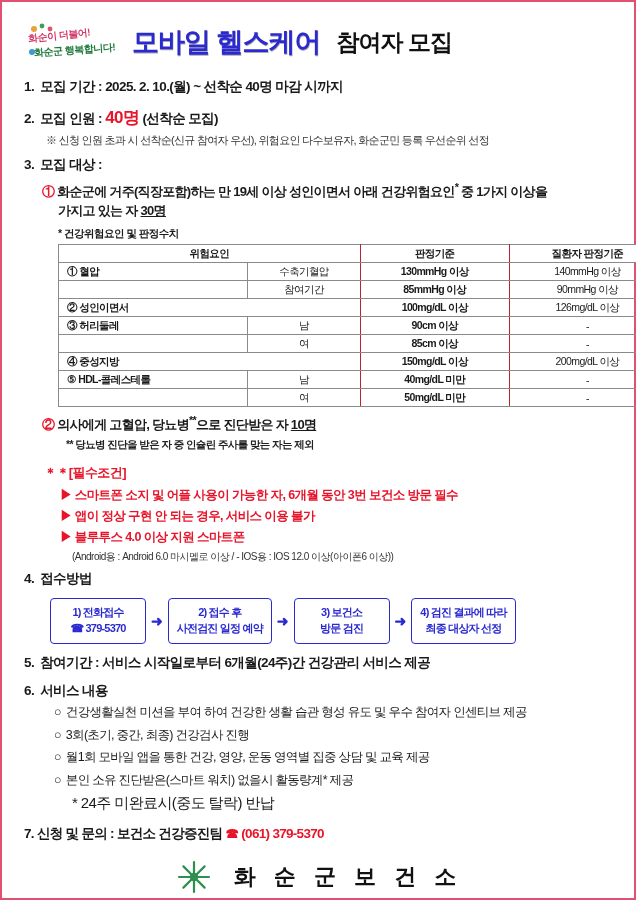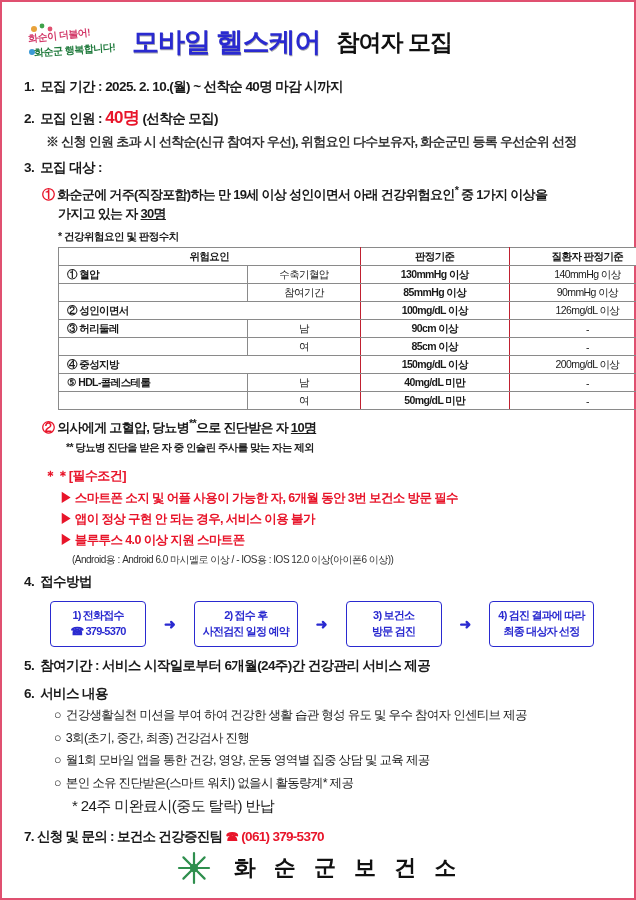--- a/index.html
+++ b/index.html
@@ -45,22 +45,22 @@
   }
   .title-sub {
     font-size:23px; font-weight:bold; color:#111;
     letter-spacing:-1px; margin-left:6px;
   }
   
   .item { margin:0 0 4px 0; font-size:13.5px; font-weight:bold; letter-spacing:-0.6px; }
   .item .num { margin-right:3px; }
   .big-red { color:#e8152a; font-size:17px; font-weight:bold; }
   .note {
-    font-size:13px; color:#333; letter-spacing:-0.7px;
-    margin:2px 0 0 22px; font-weight:bold;
+    font-size:11px; color:#333; letter-spacing:-0.7px;
+    margin:2px 0 0 22px; font-weight:normal;
   }
   .sub-item {
     font-size:13px; font-weight:bold; letter-spacing:-0.7px;
     margin:6px 0 2px 18px; line-height:1.45;
   }
   .circ { color:#e8152a; font-weight:bold; }
   .sub-item .ul { text-decoration:underline; }
   .small-cap {
     font-size:10.5px; margin:6px 0 3px 34px; letter-spacing:-0.5px; font-weight:bold;
   }
@@ -95,21 +95,21 @@
   .req-note {
     font-size:10px; color:#333; margin:2px 0 6px 48px; letter-spacing:-0.5px;
   }
   .star-note {
     font-size:10.5px; color:#222; margin:3px 0 6px 42px;
     letter-spacing:-0.6px; font-weight:bold;
   }
   
   .flow {
     display:flex; align-items:center; justify-content:flex-start;
-    margin:10px 0 10px 26px; gap:15px;
+    margin:10px 0 10px 26px; gap:2px;
   }
   .flow-box {
     border:1.4px solid #2a2ad0;
     color:#2a2ad0;
     border-radius:4px;
     font-size:11px; font-weight:bold;
     text-align:center;
     padding:6px 8px;
     line-height:1.45;
     letter-spacing:-0.8px;
@@ -125,21 +125,21 @@
   }
   .b-item .circle { margin-right:5px; }
   .b-sub { font-size:15px; margin:1px 0 4px 48px; letter-spacing:-0.6px; }
   
   .contact {
     font-size:13.5px; font-weight:bold; margin:12px 0 0 0; letter-spacing:-0.7px;
   }
   .phone { color:#e8152a; font-weight:bold; }
   .footer {
     display:flex; align-items:center; justify-content:center;
-    gap:20px; margin-top:2px;
+    gap:20px; margin-top:14px;
   }
   .footer-name {
     font-size:22px; font-weight:bold; letter-spacing:6px; color:#111;
   }
   .mark { flex:0 0 auto; }
 </style>
 </head>
 <body>
 
 <div class="page">

